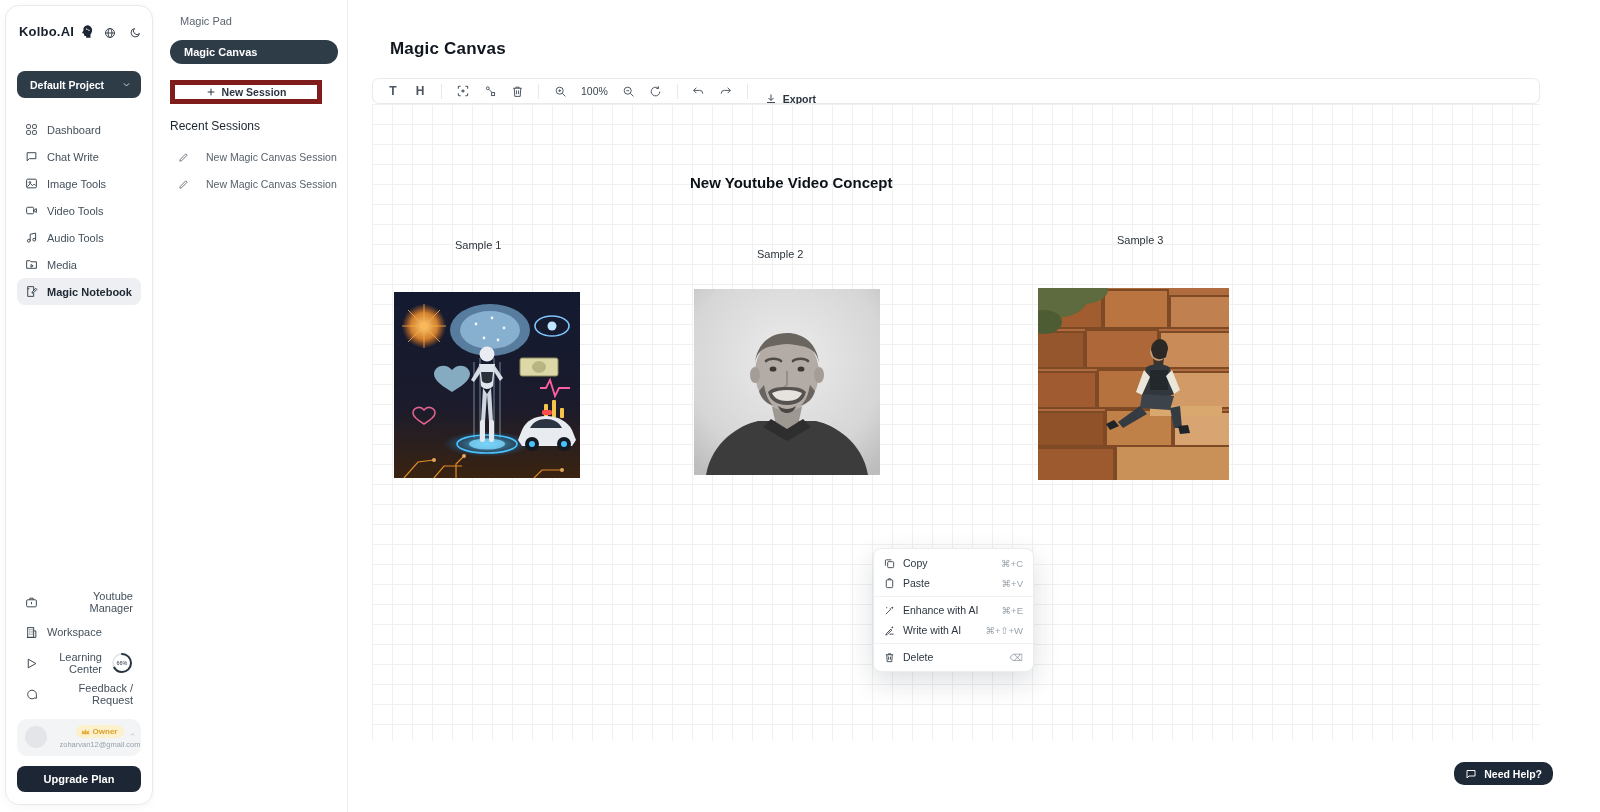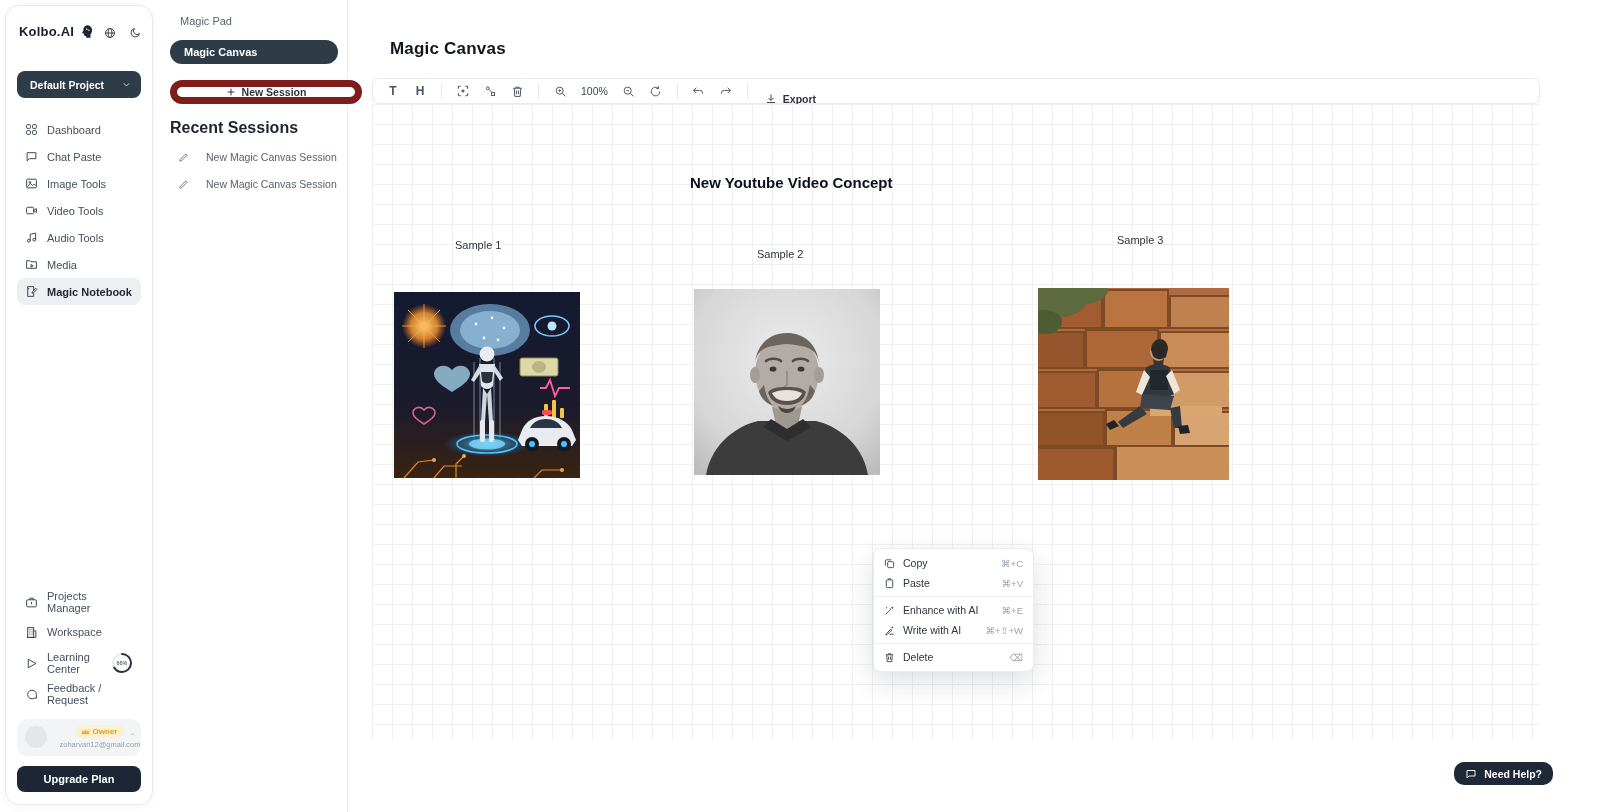--- a/index.html
+++ b/index.html
@@ -10,21 +10,21 @@
   .sidebar { position:absolute; left:5px; top:5px; width:148px; height:800px;
     background:#fff; border:1px solid #e7eaee; border-radius:14px;
     box-shadow:0 2px 10px rgba(20,30,40,.04); padding:14px 11px 12px; display:flex; flex-direction:column; }
   .logo-row { display:flex; align-items:flex-end; gap:5px; padding:4px 2px 0; }
   .logo-text { font-size:13px; font-weight:800; color:#17212e; letter-spacing:.2px; }
   .logo-row .spacer { flex:1; }
   .icon-btn { color:#2a3542; cursor:pointer; }
   .project-btn { margin-top:32px; height:27px; background:#2e3c48; border-radius:8px; color:#fff;
     display:flex; align-items:center; justify-content:space-between; padding:0 10px 0 13px;
     font-size:10.5px; font-weight:600; cursor:pointer; }
-  .nav { margin-top:18px; display:flex; flex-direction:column; }
+  .nav { margin-top:18px; display:flex; flex-direction:column;text-align:right; }
   .nav-item { height:27px; display:flex; align-items:center; gap:9px; padding:0 8px;
     font-size:11px; color:#43505c; border-radius:8px; cursor:pointer; }
   .nav-item .nico { color:#39454f; flex:0 0 auto; }
   .nav-item.active { background:#edeff2; color:#1d2733; font-weight:600; }
   .sidebar .grow { flex:1; }
   .badge-ring { margin-left:auto; }
   .user-card { margin-top:10px; background:#f3f4f6; border-radius:10px; padding:6px 8px 7px;
     display:flex; align-items:center; gap:20px; position:relative; }
   .avatar { width:22px; height:22px; border-radius:50%; background:#e3e5e9; flex:0 0 auto; }
   .user-col { display:flex; flex-direction:column; align-items:center; flex:1; min-width:0; }
@@ -34,24 +34,24 @@
   .card-caret { position:absolute; right:5px; top:12px; color:#aab2ba; }
   .upgrade-btn { margin-top:10px; height:26px; background:#1c2634; color:#fff; border-radius:8px;
     font-size:11px; font-weight:700; display:flex; align-items:center; justify-content:center; cursor:pointer; }
 
   
   .panel { position:absolute; left:155px; top:0; width:193px; height:812px; border-right:1px solid #ededef; background:#fff; }
   .pad-tab { position:absolute; left:25px; top:15px; font-size:11px; color:#5b6671; cursor:pointer; }
   .canvas-tab { position:absolute; left:15px; top:40px; width:168px; height:24px; background:#2e3c48;
     border-radius:13px; color:#fff; font-size:11px; font-weight:700; display:flex; align-items:center;
     padding-left:14px; cursor:pointer; }
-  .new-session { position:absolute; left:15px; top:80px; width:192px; height:24px; background:#fff;
-    border:7px solid #7f1d1d; border-radius:12px; display:flex; align-items:center; justify-content:center;
+  .new-session { position:absolute; left:15px; top:80px; width:152px; height:24px; background:#fff;
+    border:5px solid #7f1d1d; border-radius:0; display:flex; align-items:center; justify-content:center;
     gap:6px; font-size:10.5px; font-weight:600; color:#2a3440; cursor:pointer; }
-  .recent-h { position:absolute; left:15px; top:119px; font-size:16px; font-weight:700; color:#1b2530; }
+  .recent-h { position:absolute; left:15px; top:119px; font-size:12px; font-weight:400; color:#1b2530; }
   .session-item { position:absolute; left:23px; display:flex; align-items:center; gap:17px;
     font-size:10.5px; color:#57616c; cursor:pointer; }
 
   
   .page-title { position:absolute; left:390px; top:39px; font-size:17px; font-weight:800; color:#10161e; letter-spacing:.2px; }
   .toolbar { position:absolute; left:372px; top:78px; width:1168px; height:26px; border:1px solid #e9eaec;
     border-radius:7px; background:#fff; display:flex; align-items:center; padding:0 10px; gap:7px; }
   .tbtn { width:20px; height:20px; display:flex; align-items:center; justify-content:center;
     color:#4b5560; border-radius:5px; cursor:pointer; font-size:12px; font-weight:700; }
   .tsep { width:1px; height:15px; background:#e6e8ea; margin:0 4px; }
@@ -127,21 +127,21 @@
           </svg>
         </span>
       <span>Dashboard</span>
     </div>
     <div class="nav-item">
       <span class="nico">
           <svg width="13" height="13" viewBox="0 0 24 24" fill="none" stroke="currentColor" stroke-width="1.8">
             <path d="M4 5h16v11H8l-4 4z"></path>
           </svg>
         </span>
-      <span>Chat Paste</span>
+      <span>Chat Write</span>
     </div>
     <div class="nav-item">
       <span class="nico">
           <svg width="13" height="13" viewBox="0 0 24 24" fill="none" stroke="currentColor" stroke-width="1.8">
             <rect x="3" y="4" width="18" height="16" rx="2"></rect>
             <circle cx="9" cy="10" r="1.6"></circle>
             <path d="M4 18l6-6 4 4 3-3 3 3"></path>
           </svg>
         </span>
       <span>Image Tools</span>
@@ -188,21 +188,21 @@
   <div class="grow"></div>
 
   <div class="nav">
     <div class="nav-item" style="height:30px">
       <span class="nico">
           <svg width="13" height="13" viewBox="0 0 24 24" fill="none" stroke="currentColor" stroke-width="1.8">
             <rect x="3" y="7" width="18" height="13" rx="2"></rect>
             <path d="M9 7V4h6v3M12 11v4"></path>
           </svg>
         </span>
-      <span>Projects Manager</span>
+      <span>Youtube Manager</span>
     </div>
     <div class="nav-item" style="height:30px">
       <span class="nico">
           <svg width="13" height="13" viewBox="0 0 24 24" fill="none" stroke="currentColor" stroke-width="1.8">
             <rect x="5" y="3" width="11" height="18"></rect>
             <path d="M16 9h4v12H3.5M8 7h2M12 7h2M8 11h2M12 11h2M8 15h2M12 15h2"></path>
           </svg>
         </span>
       <span>Workspace</span>
     </div>

